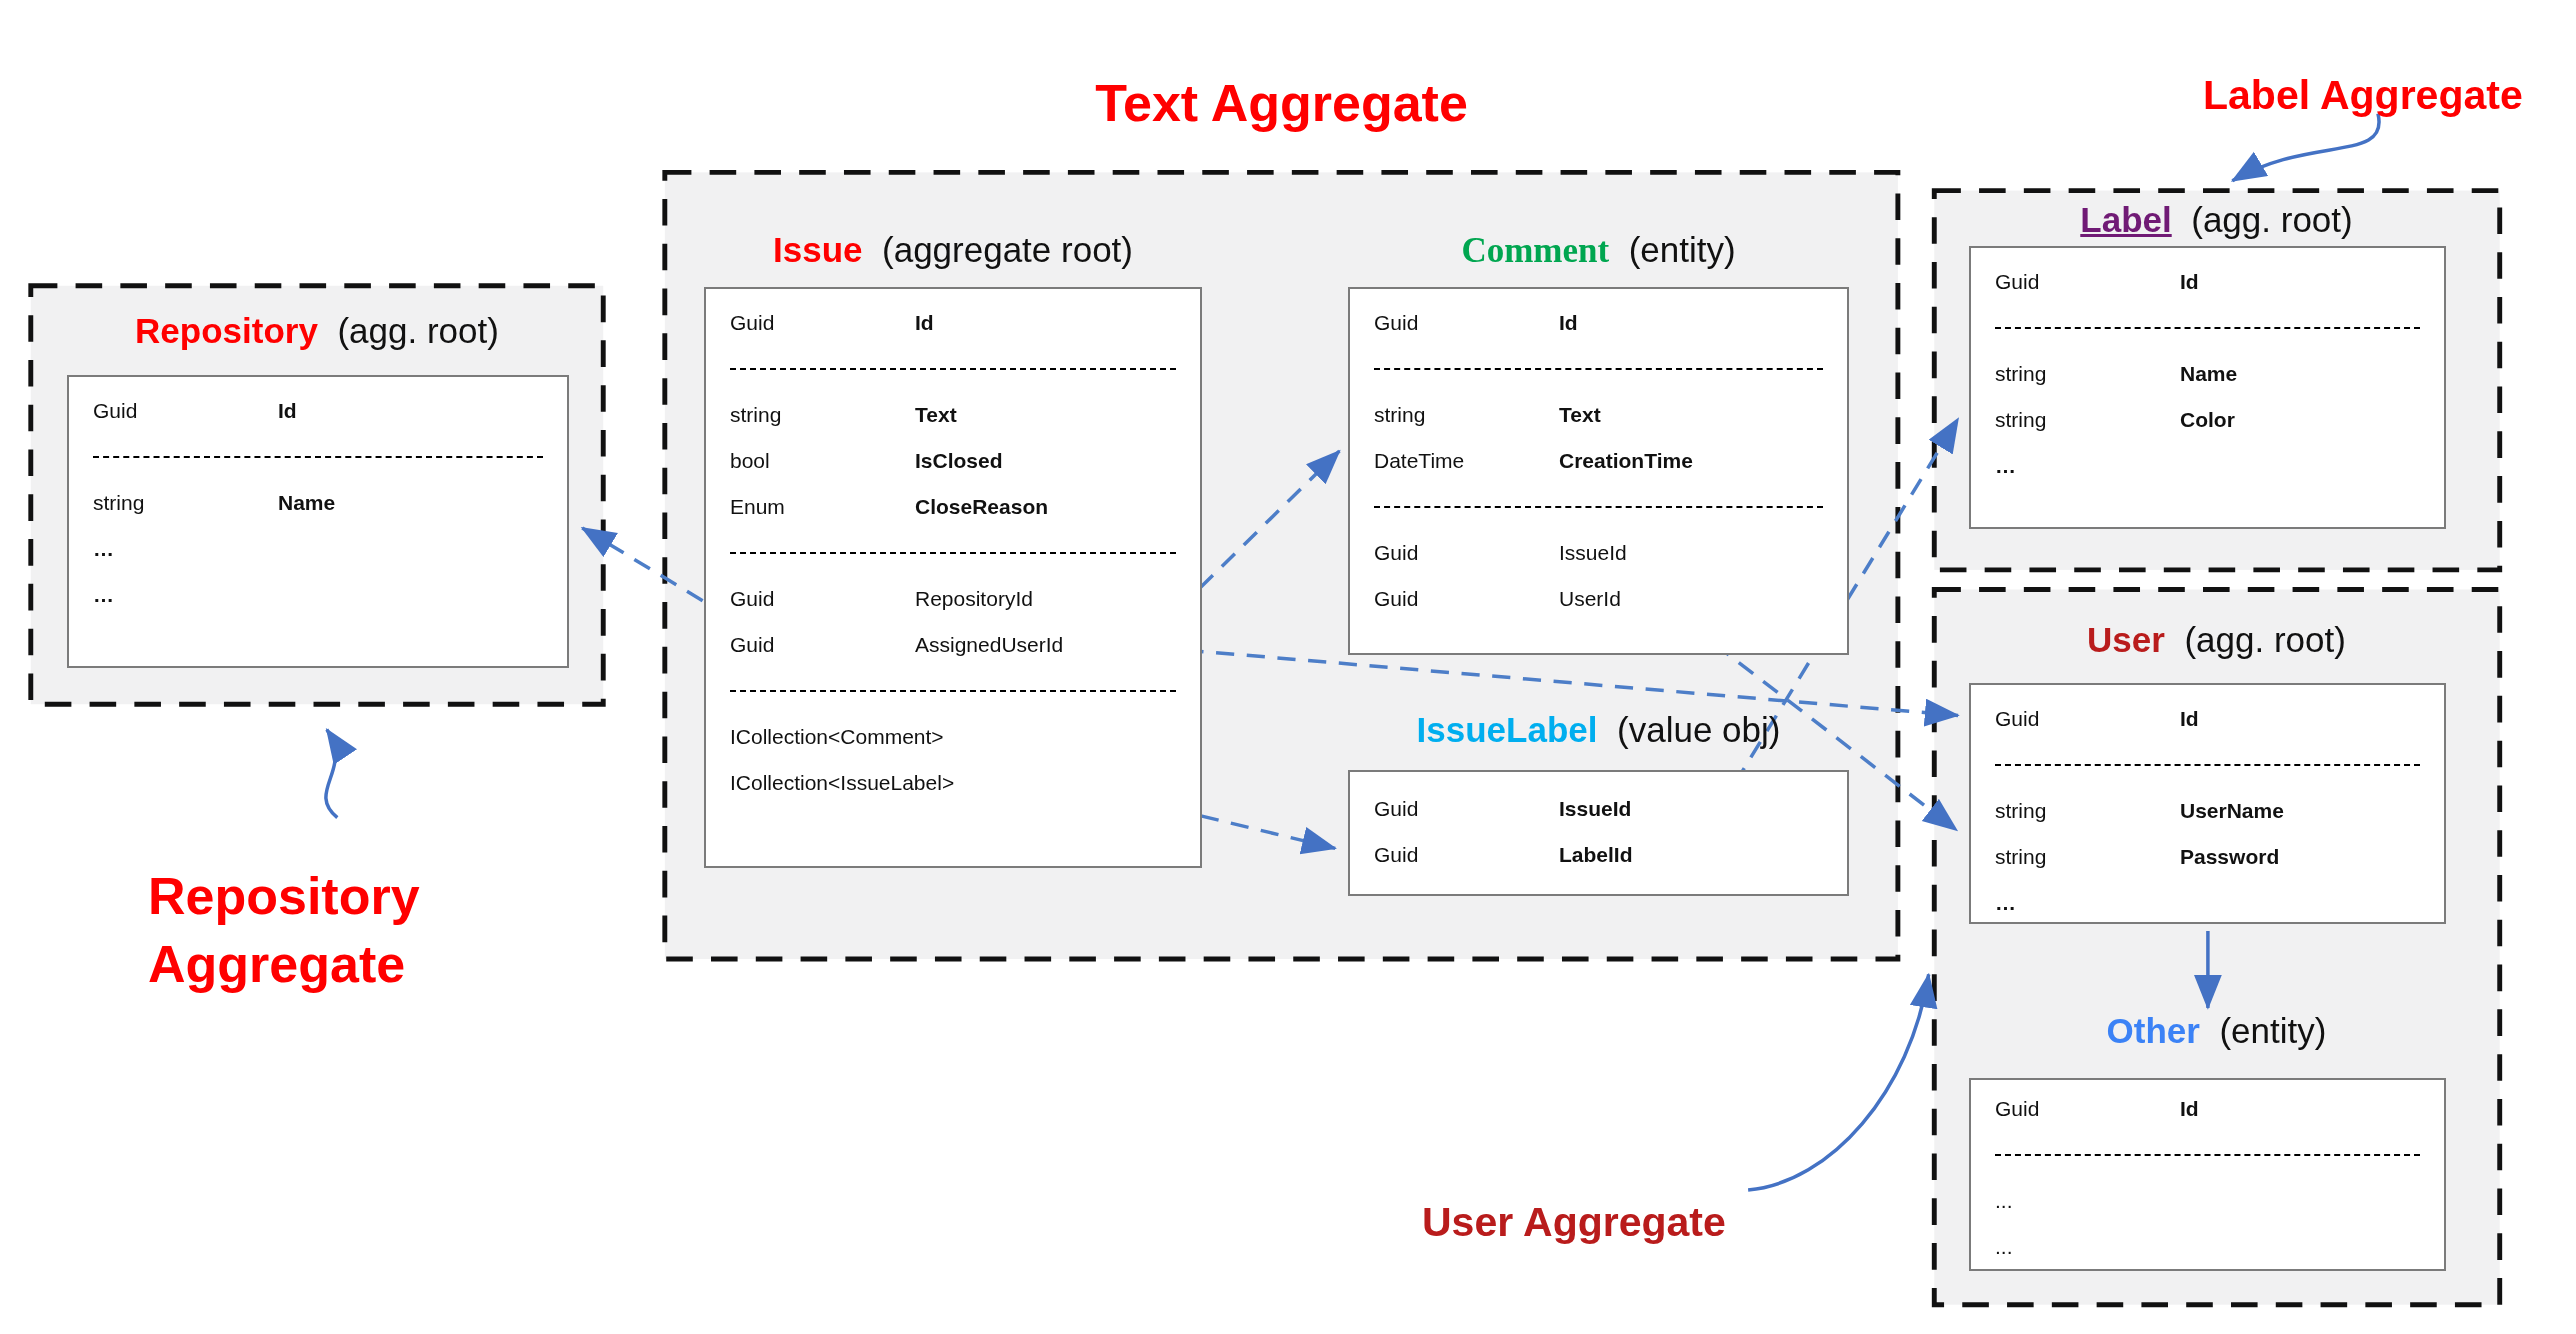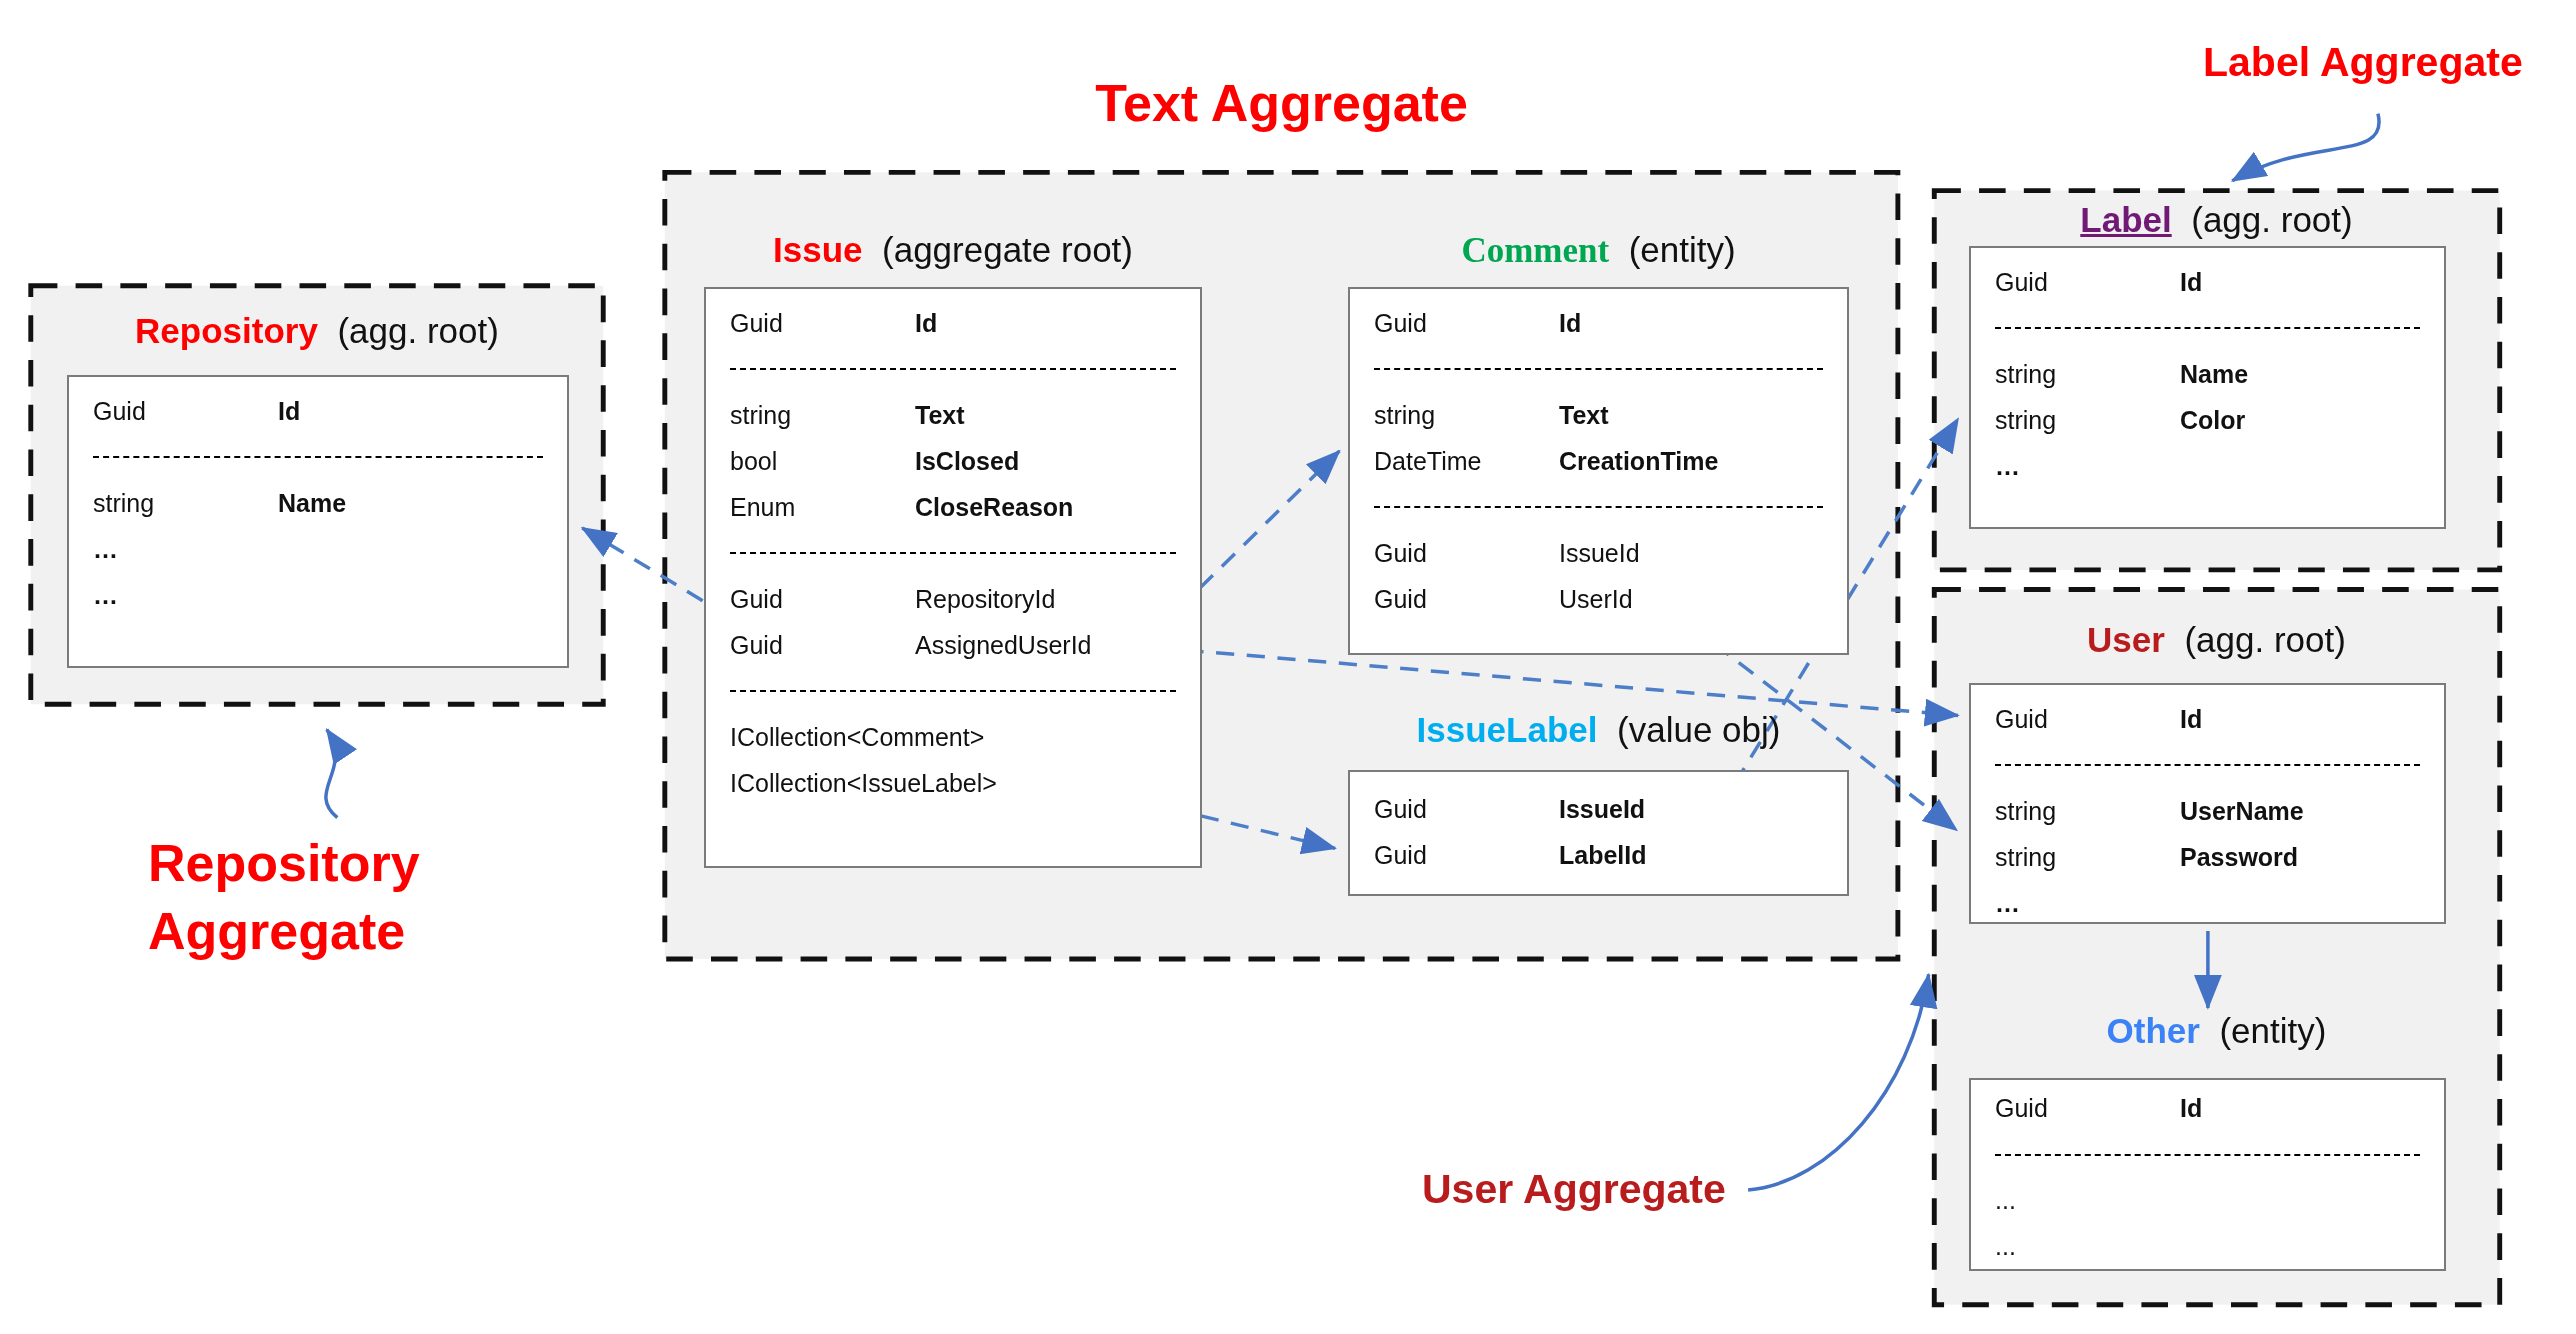--- a/index.html
+++ b/index.html
@@ -10,38 +10,38 @@
     color:#111;
   }
   
   #overlay{position:absolute;left:0;top:0;width:2576px;height:1335px;z-index:1;}
   
   .entity-box{
     position:absolute;box-sizing:border-box;z-index:2;
     background:#ffffff;border:2.8px solid #7b7b7b;
     padding:11.2px 24px;display:flex;flex-direction:column;
   }
-  .frow{display:flex;align-items:center;height:46px;font-size:25px;flex:none;}
+  .frow{display:flex;align-items:center;height:46px;font-size:21px;flex:none;}
   .ftype{width:185px;flex:none;}
   .fname{flex:1;}
   .fsingle{flex:1;}
   .b{font-weight:bold;}
   .sepline{width:100%;height:0;border-top:2.8px dashed #000;}
   
   .entity-header{
     position:absolute;z-index:2;text-align:center;font-size:35px;white-space:nowrap;
   }
   .entity-header .ename{font-weight:bold;}
   .entity-header .ekind{font-weight:normal;color:#111;margin-left:9.8px;}
   
   .big-title{
     position:absolute;z-index:2;font-size:52px;font-weight:bold;text-align:center;white-space:nowrap;
   }
   .annotation{
-    position:absolute;z-index:2;font-weight:bold;white-space:pre-line;line-height:1.3;
+    position:absolute;z-index:2;font-weight:bold;white-space:pre-line;line-height:1.3;margin-top:33px;
   }
   #anno-repository{left:148px;top:830px;font-size:52px;}
   #anno-label{left:2203px;top:36px;font-size:41px;}
   #anno-user{left:1422px;top:1163px;font-size:41px;}
   
   #box-repository{left:67px;top:375px;width:502px;height:293px;}
   #box-issue{left:704px;top:287px;width:498px;height:581px;}
   #box-comment{left:1348px;top:287px;width:501px;height:368px;}
   #box-issuelabel{left:1348px;top:770px;width:501px;height:126px;padding-top:14px;}
   #box-label{left:1969px;top:246px;width:477px;height:283px;}

